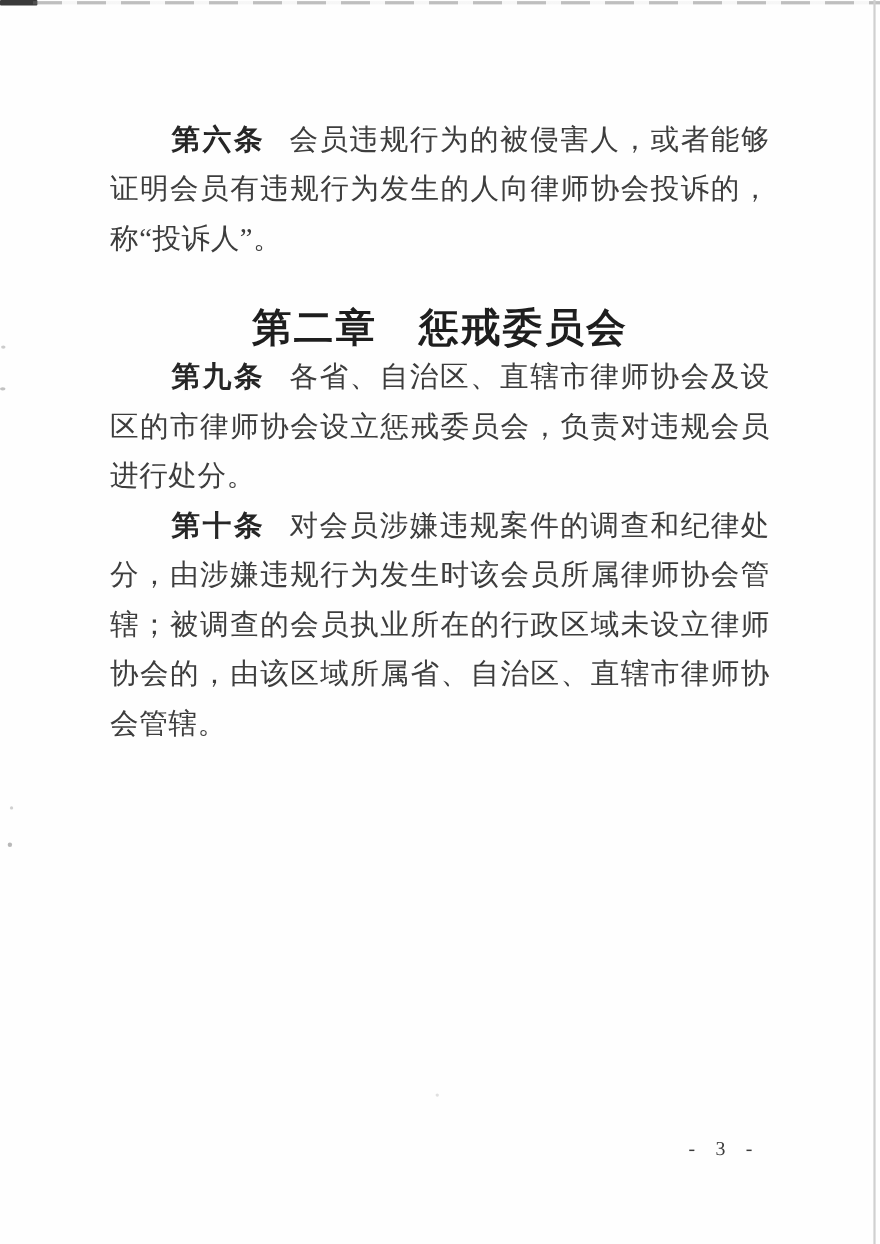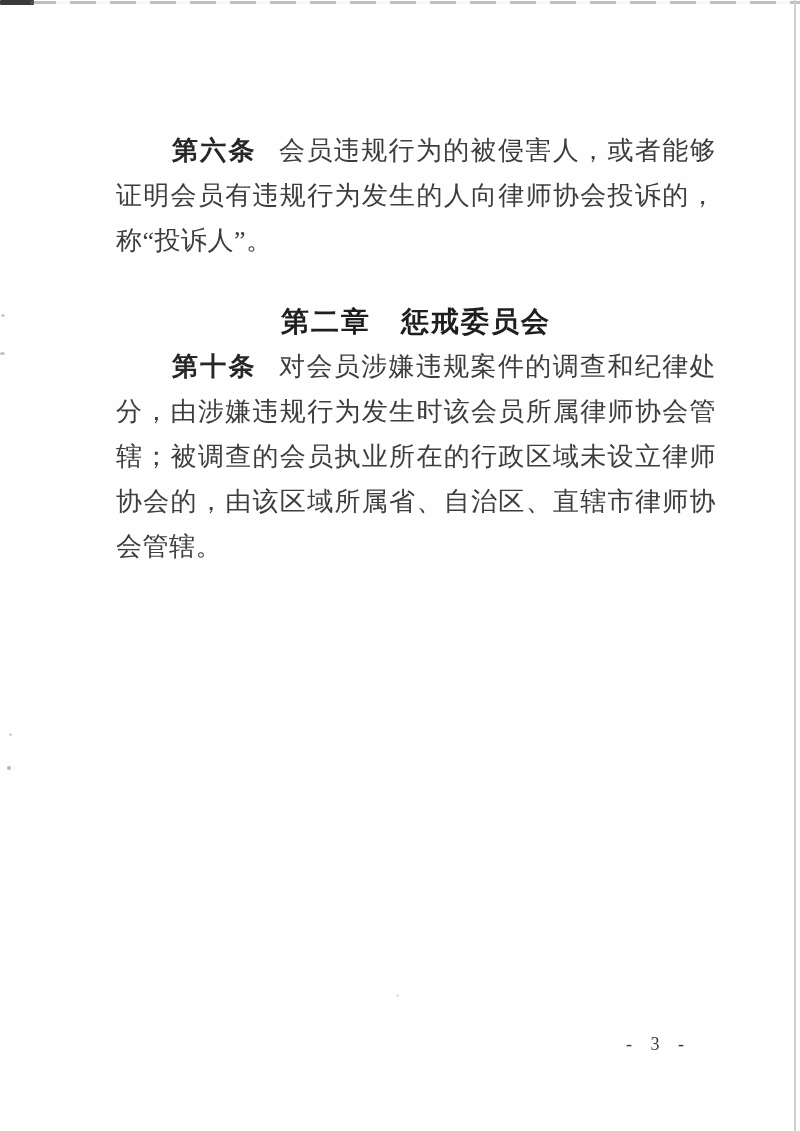--- a/index.html
+++ b/index.html
@@ -10,24 +10,23 @@
   .page {
     position: relative;
     width: 800px;
     height: 1131px;
     background: #fefefe;
     overflow: hidden;
     font-family: "Liberation Serif", serif;
   }
   .content {
     position: absolute;
-    left: 116px;
+    left: 100px;
     top: 104px;
     width: 600px;
-    margin-top: 24px;
   }
   p.article {
     margin: 0;
     font-size: 26px;
     line-height: 45px;
     color: #3d3d3d;
     text-indent: 2.15em;
     text-align: justify;
     text-align-last: left;
     letter-spacing: 0.5px;
@@ -35,21 +34,21 @@
   }
   p.article .term {
     font-weight: bold;
     color: #262626;
     font-family: "Liberation Sans", sans-serif;
     letter-spacing: 1.5px;
     margin-right: 0.85em;
   }
   h2.chapter {
     margin: 36px 0 0 0;
-    font-size: 28px;
+    font-size: 36px;
     line-height: 45px;
     font-weight: bold;
     text-align: center;
     color: #1e1e1e;
     letter-spacing: 2px;
     font-family: "Liberation Sans", sans-serif;
   }
   .page-number {
     position: absolute;
     left: 626px;
@@ -100,20 +99,21 @@
   <div class="artifact speck speck-5"></div>
 
   <div class="content">
 
     <p class="article"><span class="term">第六条</span><span>会员违规行为的被侵害人，或者能够证明会员有违规行为发生的人向律师协会投诉的，称“投诉人”。</span></p>
 
 
     <h2 class="chapter">第二章　惩戒委员会</h2>
 
 
+    <p class="article"><span class="term">第九条</span><span>各省、自治区、直辖市律师协会及设区的市律师协会设立惩戒委员会，负责对违规会员进行处分。</span></p>
 
     <p class="article"><span class="term">第十条</span><span>对会员涉嫌违规案件的调查和纪律处分，由涉嫌违规行为发生时该会员所属律师协会管辖；被调查的会员执业所在的行政区域未设立律师协会的，由该区域所属省、自治区、直辖市律师协会管辖。</span></p>
 
 
   </div>
 
   <div class="page-number">- 3 -</div>
 
 </div>
 

